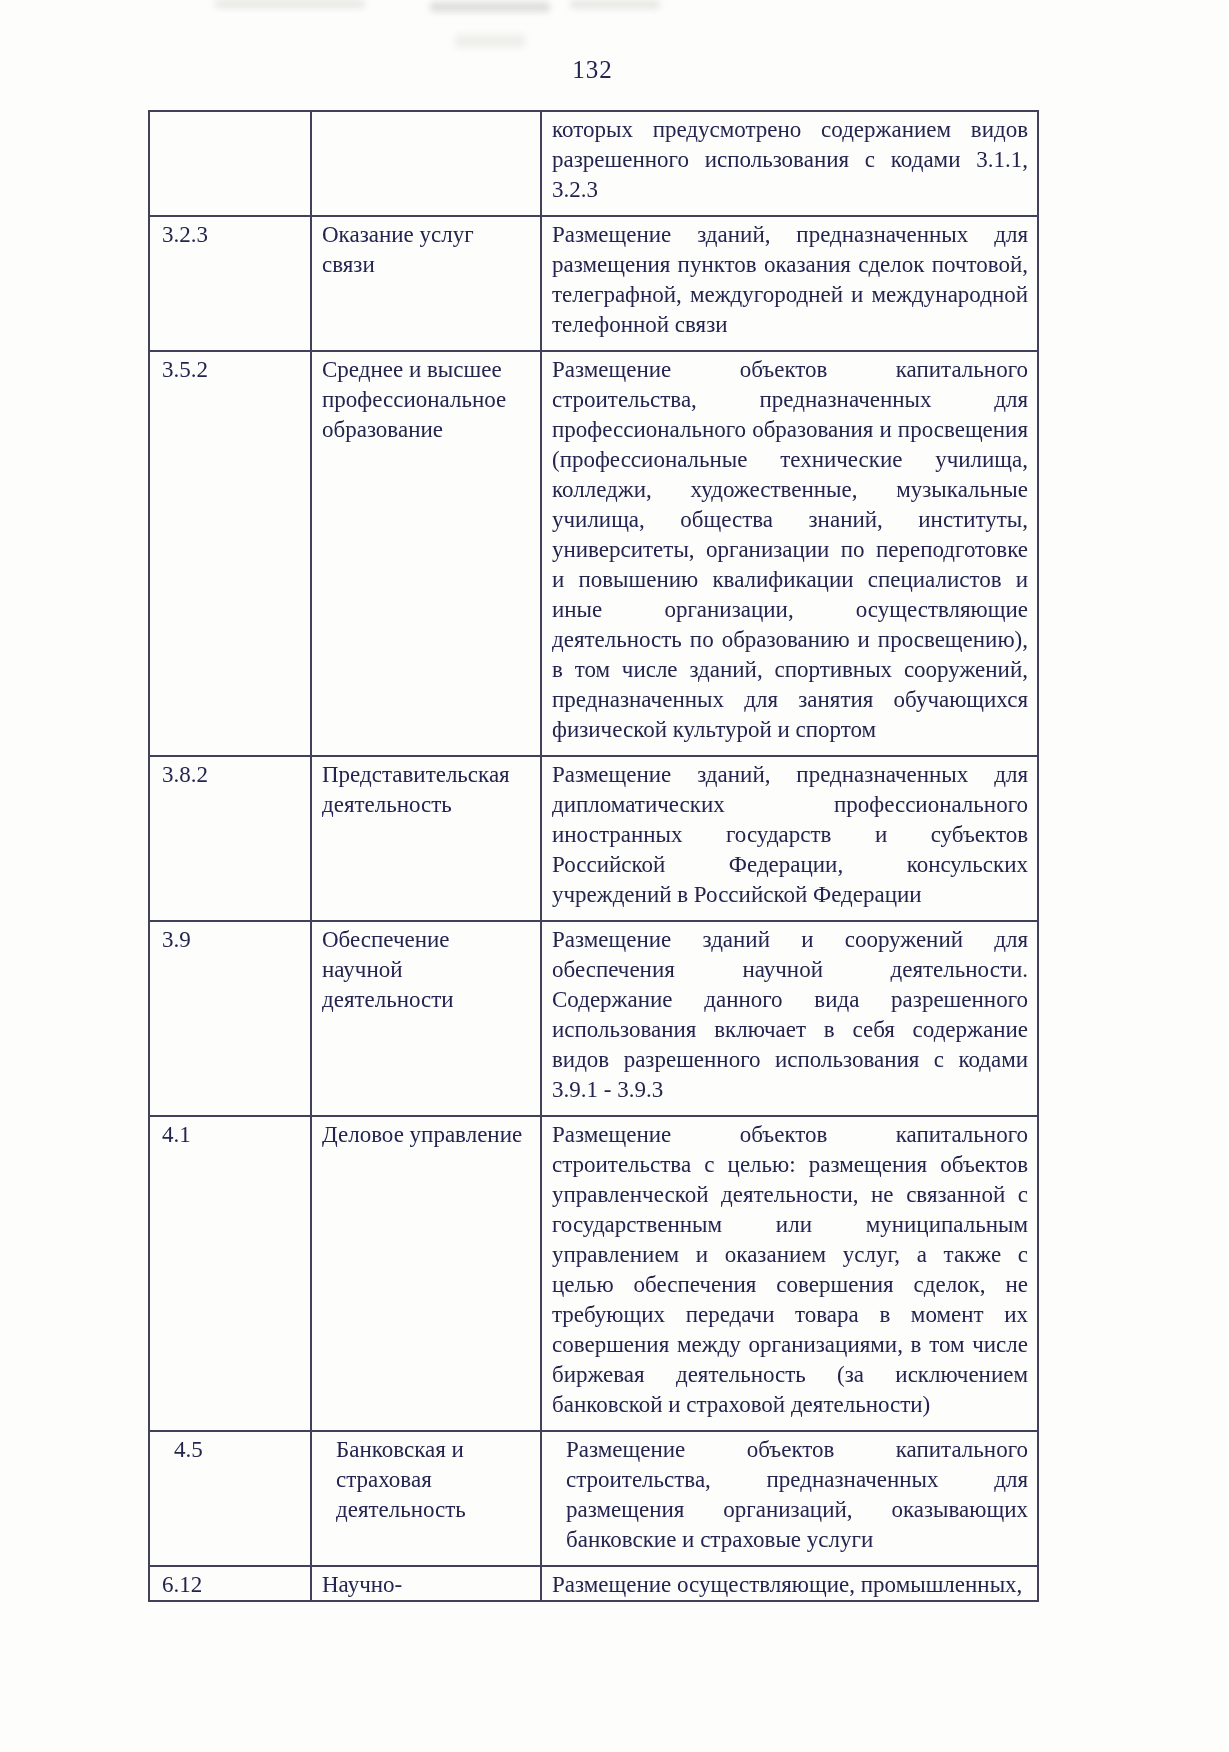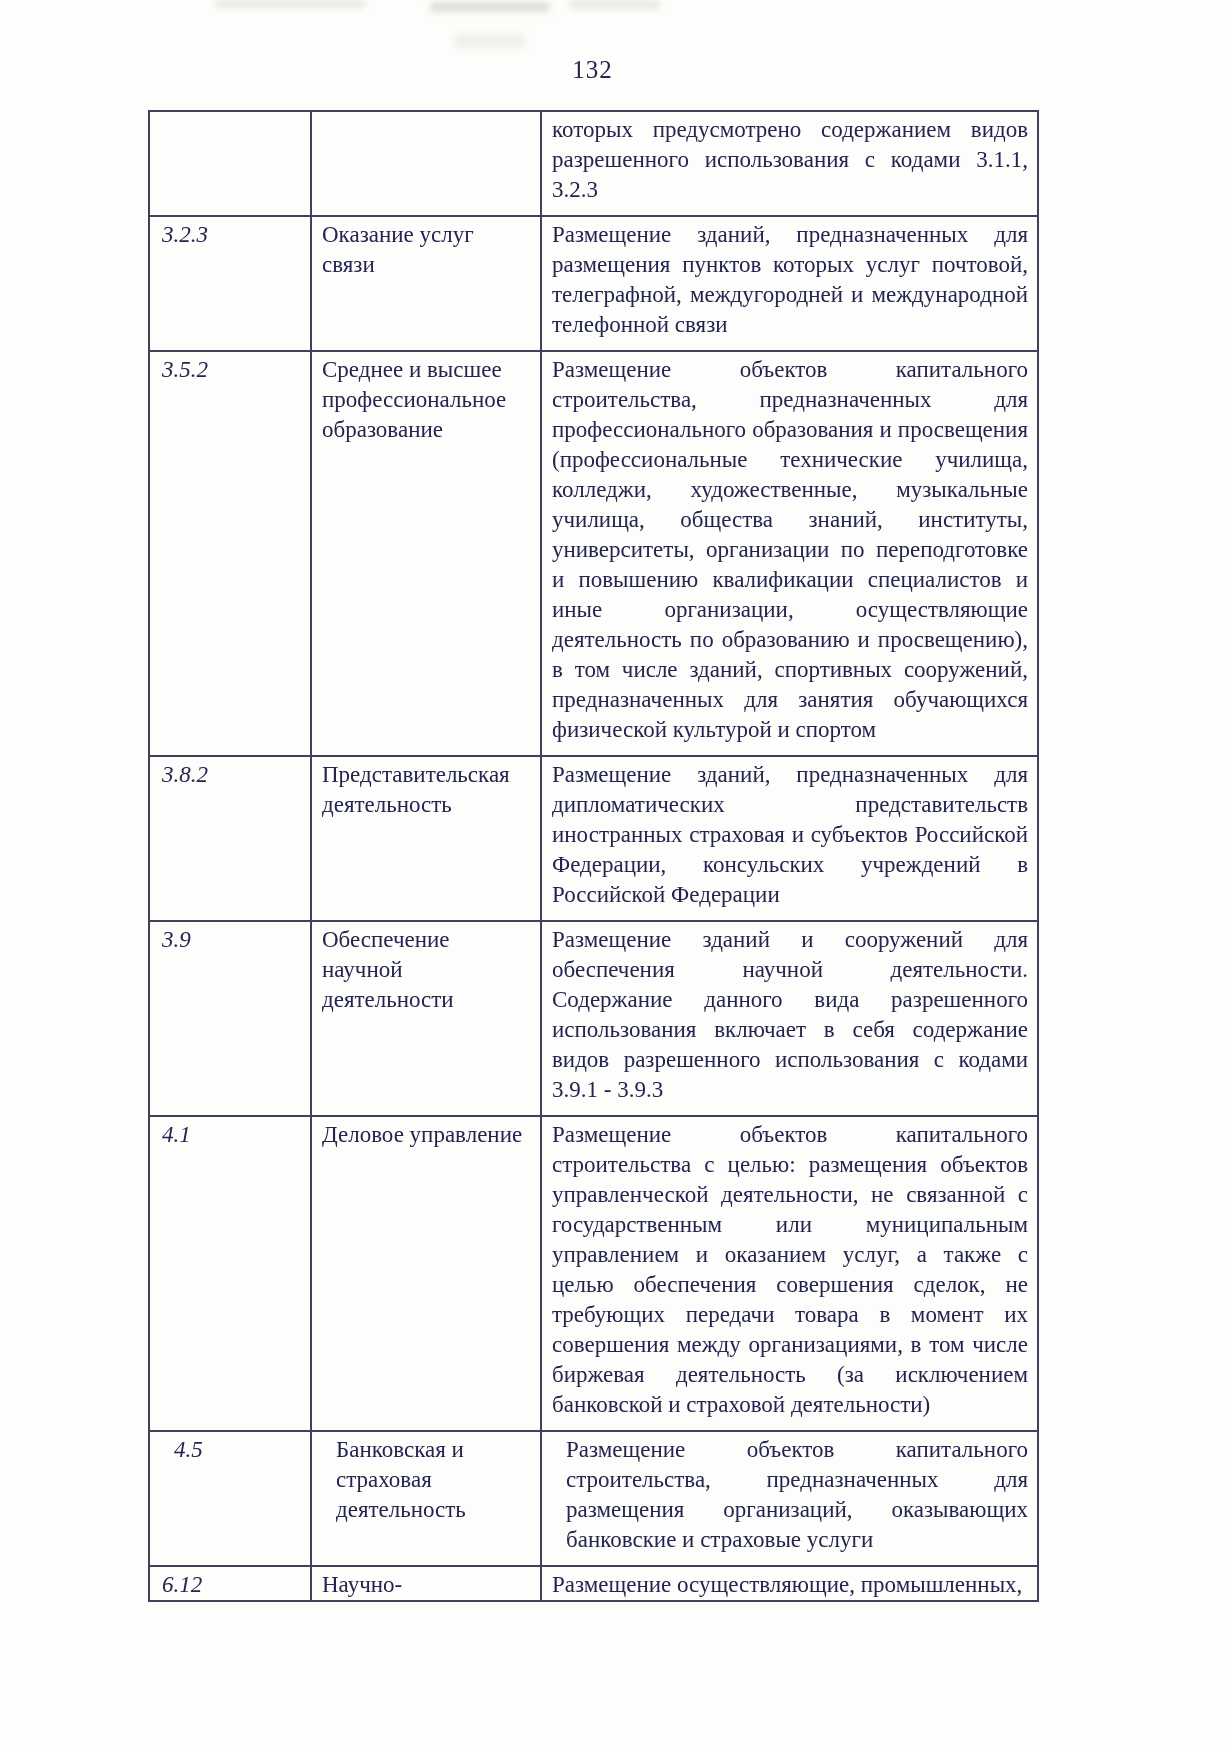--- a/index.html
+++ b/index.html
@@ -51,21 +51,21 @@
   col.c-desc { width: 497px; }
 
   td {
     border: 2px solid #41415a;
     vertical-align: top;
     padding: 3px 9px 10px 10px;
     font-size: 23px;
     line-height: 30px;
     overflow: hidden;
   }
-  td.code { padding-left: 12px; font-style: italic; }
+  td.code { padding-left: 12px; }
   td.desc {
     text-align: justify;
     text-justify: inter-word;
   }
 
   tr.r0 td { height: 62px; margin-left: 32px;  }
   tr.r1 td { height: 112px; }
   tr.r2 td { height: 346px; }
   tr.r3 td { height: 142px; }
   tr.r4 td { height: 136px; margin-left: 36px; }
@@ -93,31 +93,31 @@
     </colgroup>
     <tbody>
       <tr class="r0">
         <td class="code"></td>
         <td class="name"></td>
         <td class="desc">которых предусмотрено содержанием видов разрешенного использования с кодами 3.1.1, 3.2.3</td>
       </tr>
       <tr class="r1">
         <td class="code">3.2.3</td>
         <td class="name">Оказание услуг связи</td>
-        <td class="desc">Размещение зданий, предназначенных для размещения пунктов которых услуг почтовой, телеграфной, междугородней и международной телефонной связи</td>
+        <td class="desc">Размещение зданий, предназначенных для размещения пунктов оказания сделок почтовой, телеграфной, междугородней и международной телефонной связи</td>
       </tr>
       <tr class="r2">
         <td class="code">3.5.2</td>
         <td class="name">Среднее и высшее профессиональное образование</td>
         <td class="desc">Размещение объектов капитального строительства, предназначенных для профессионального образования и просвещения (профессиональные технические училища, колледжи, художественные, музыкальные училища, общества знаний, институты, университеты, организации по переподготовке и повышению квалификации специалистов и иные организации, осуществляющие деятельность по образованию и просвещению), в том числе зданий, спортивных сооружений, предназначенных для занятия обучающихся физической культурой и спортом</td>
       </tr>
       <tr class="r3">
         <td class="code">3.8.2</td>
         <td class="name">Представительская деятельность</td>
-        <td class="desc">Размещение зданий, предназначенных для дипломатических представительств иностранных страховая и субъектов Российской Федерации, консульских учреждений в Российской Федерации</td>
+        <td class="desc">Размещение зданий, предназначенных для дипломатических профессионального иностранных государств и субъектов Российской Федерации, консульских учреждений в Российской Федерации</td>
       </tr>
       <tr class="r4">
         <td class="code">3.9</td>
         <td class="name">Обеспечение научной деятельности</td>
         <td class="desc">Размещение зданий и сооружений для обеспечения научной деятельности. Содержание данного вида разрешенного использования включает в себя содержание видов разрешенного использования с кодами 3.9.1 - 3.9.3</td>
       </tr>
       <tr class="r5">
         <td class="code">4.1</td>
         <td class="name">Деловое управление</td>
         <td class="desc">Размещение объектов капитального строительства с целью: размещения объектов управленческой деятельности, не связанной с государственным или муниципальным управлением и оказанием услуг, а также с целью обеспечения совершения сделок, не требующих передачи товара в момент их совершения между организациями, в том числе биржевая деятельность (за исключением банковской и страховой деятельности)</td>

